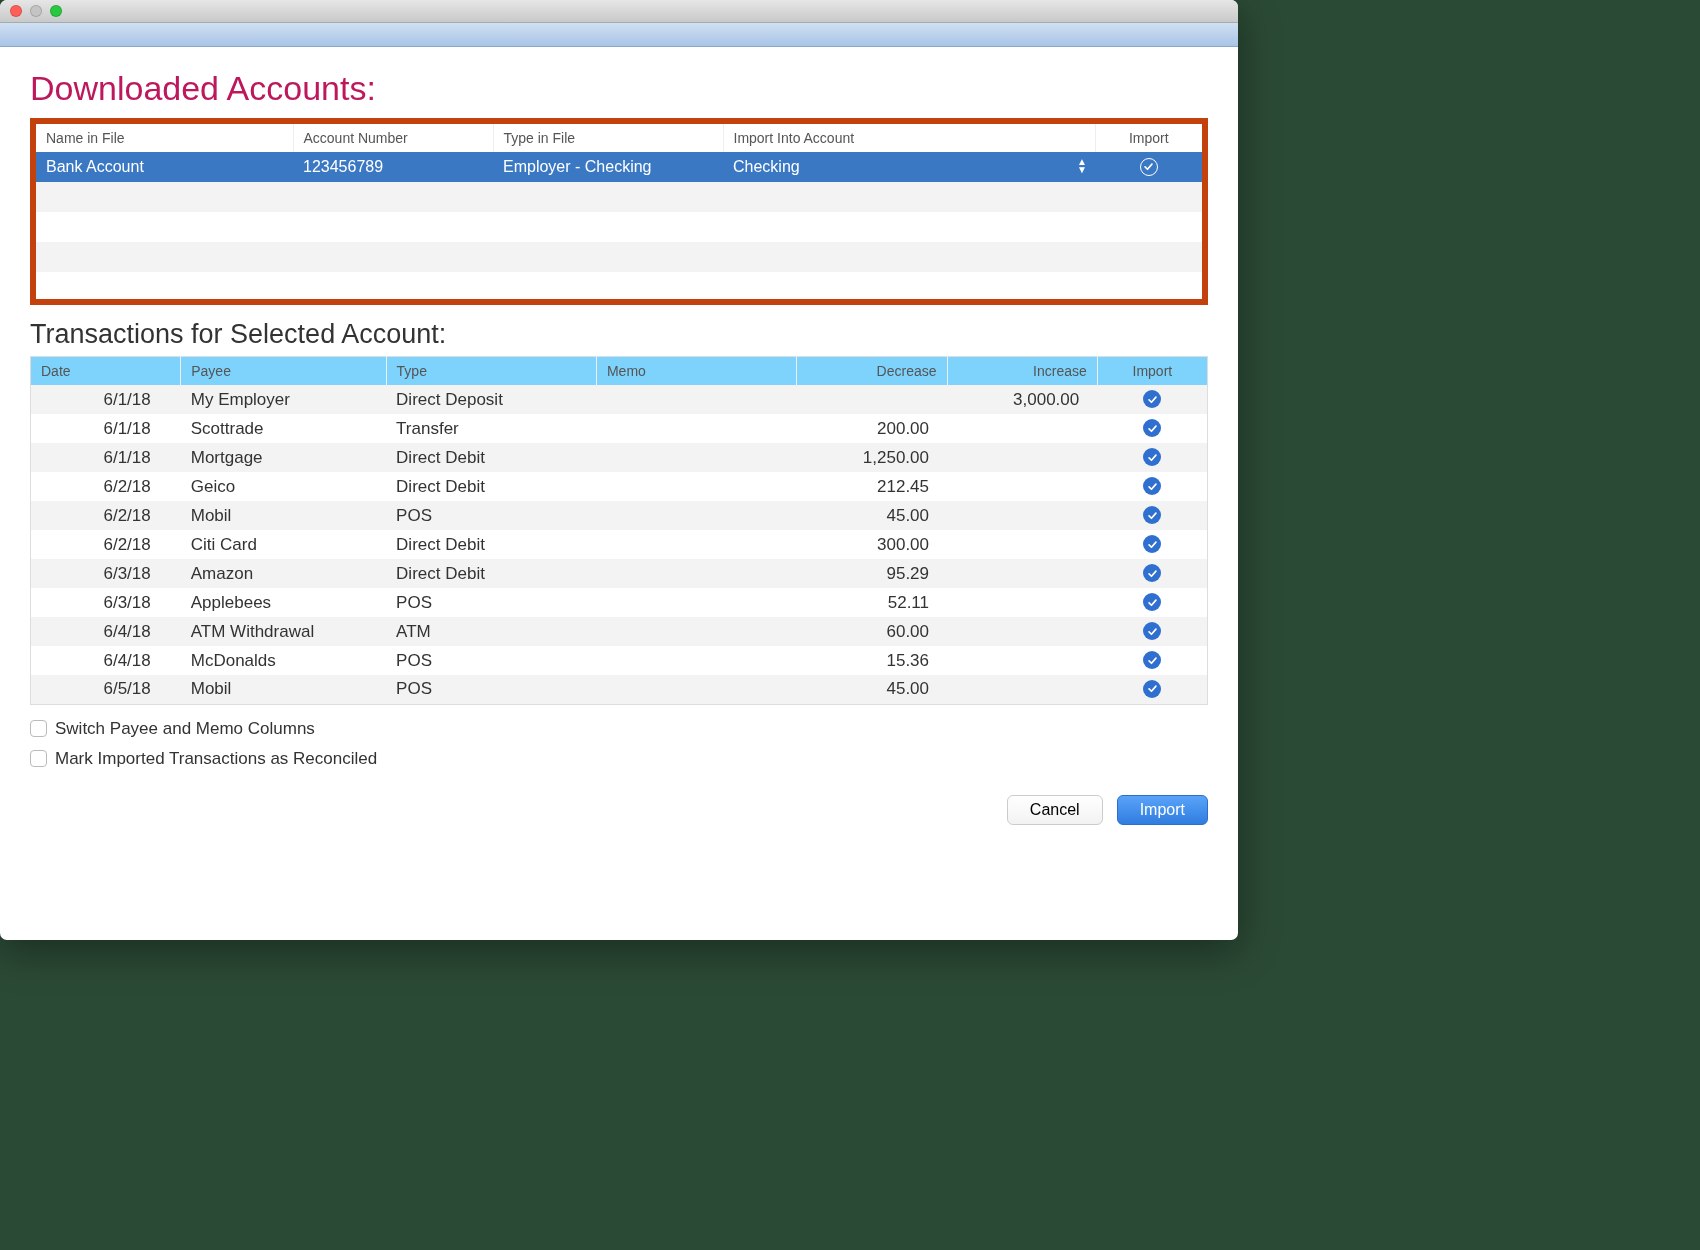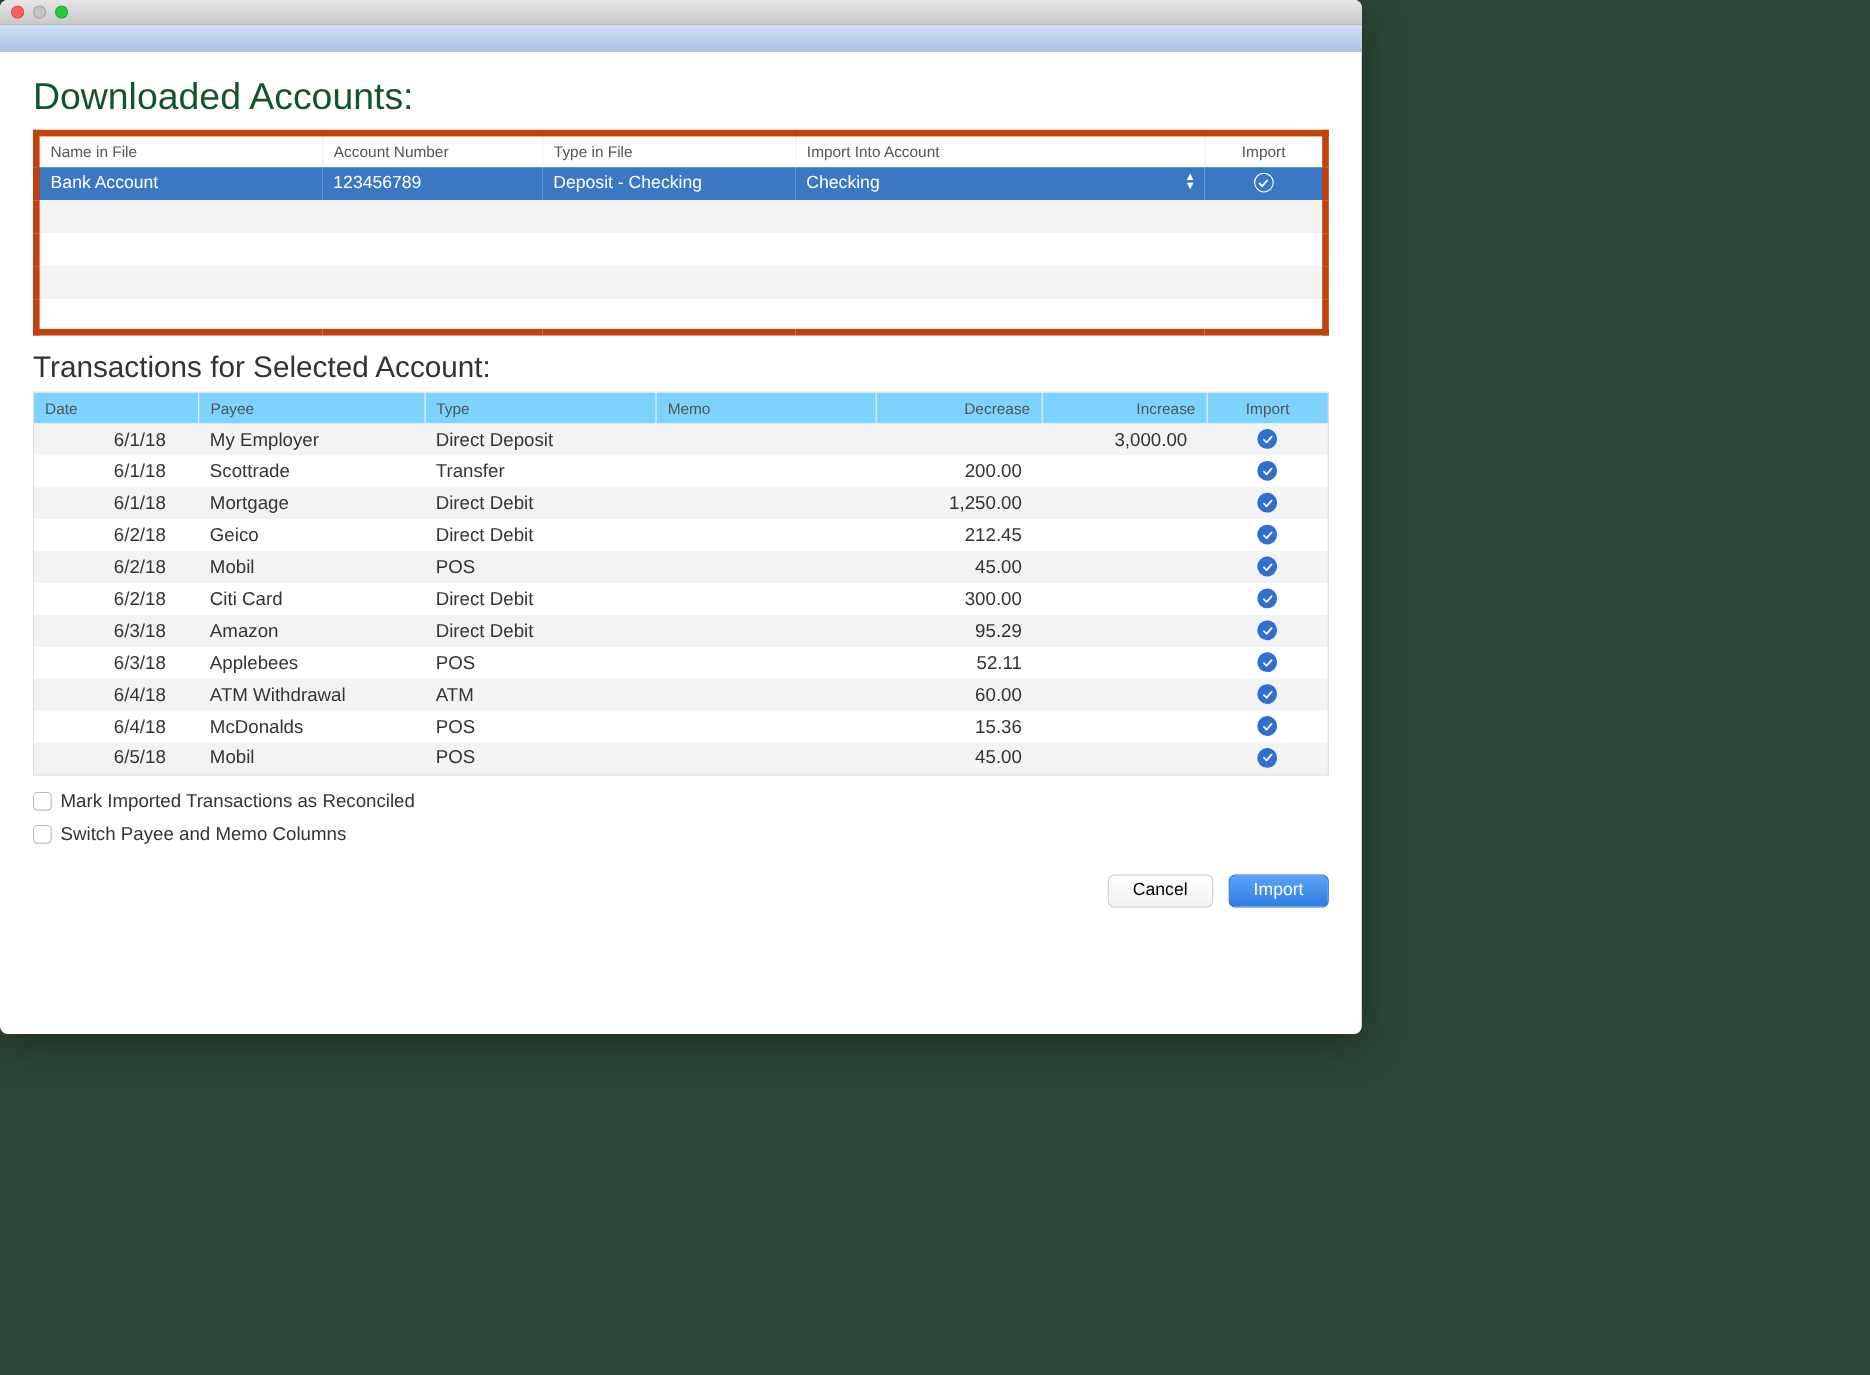--- a/index.html
+++ b/index.html
@@ -40,21 +40,21 @@
     height: 24px;
     background: linear-gradient(#cfe0f3, #a9c4e6);
     border-bottom: 1px solid #8aa6c9;
   }
   .content {
     padding: 22px 30px 20px 30px;
   }
   h1.section-title {
     font-weight: 300;
     font-size: 34px;
-    color: #14532d;
+    color: #be185d;
     margin-bottom: 10px;
   }
   h2.section-title {
     font-weight: 400;
     font-size: 27px;
     color: #333;
     margin: 14px 0 6px 0;
   }
   .accounts-table {
     width: 100%;
@@ -190,21 +190,21 @@
           <th>Account Number</th>
           <th>Type in File</th>
           <th>Import Into Account</th>
           <th>Import</th>
         </tr>
       </thead>
       <tbody id="accounts-body">
           <tr class="selected">
             <td>Bank Account</td>
             <td>123456789</td>
-            <td>Deposit - Checking</td>
+            <td>Employer - Checking</td>
             <td>Checking<span class="select-chevrons">▲<br>▼</span></td>
             <td class="import-cell"><span class="check-badge selected-row">
                 <svg viewBox="0 0 16 16" fill="none" stroke="currentColor" stroke-width="2.4" stroke-linecap="round" stroke-linejoin="round">
                   <polyline points="3,8.5 6.5,12 13,4.5"></polyline>
                 </svg>
               </span></td>
           </tr>
           <tr class="alt">
             <td></td>
             <td></td>
@@ -401,25 +401,25 @@
                 <svg viewBox="0 0 16 16" fill="none" stroke="currentColor" stroke-width="2.4" stroke-linecap="round" stroke-linejoin="round">
                   <polyline points="3,8.5 6.5,12 13,4.5"></polyline>
                 </svg>
               </span></td>
           </tr>
         </tbody>
     </table>
 
     <div class="checkbox-row">
       <span class="mac-checkbox"></span>
-      <span>Mark Imported Transactions as Reconciled</span>
+      <span>Switch Payee and Memo Columns</span>
     </div>
     <div class="checkbox-row">
       <span class="mac-checkbox"></span>
-      <span>Switch Payee and Memo Columns</span>
+      <span>Mark Imported Transactions as Reconciled</span>
     </div>
 
     <div class="buttons">
       <button class="btn">Cancel</button>
       <button class="btn primary">Import</button>
     </div>
 
   </div>
 </div>
 

